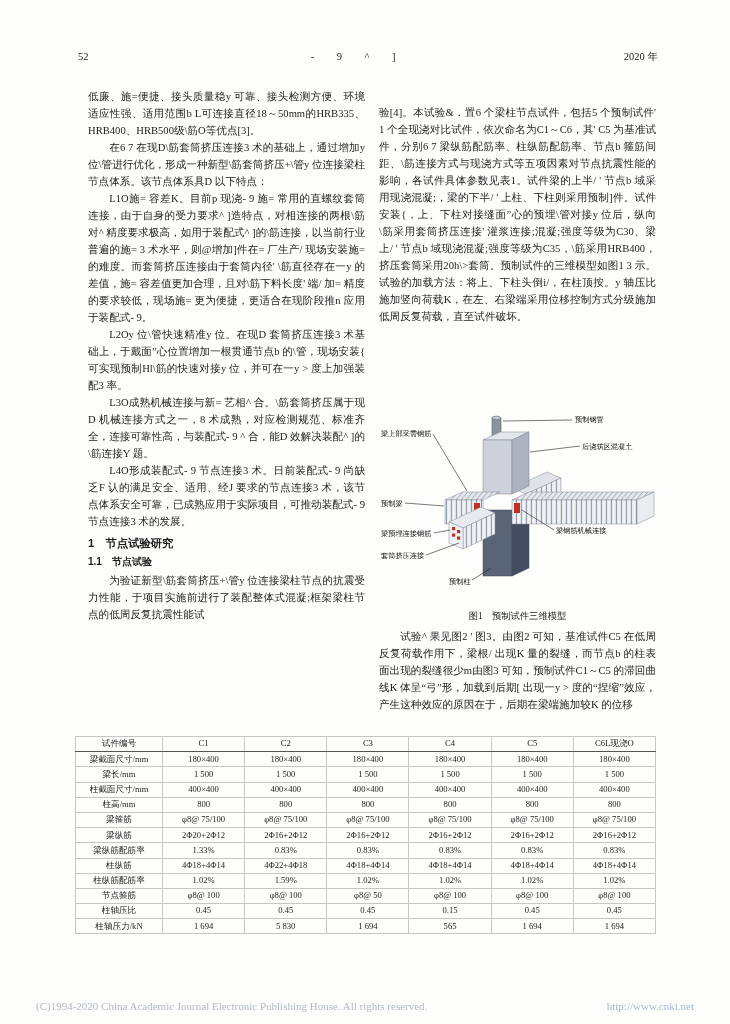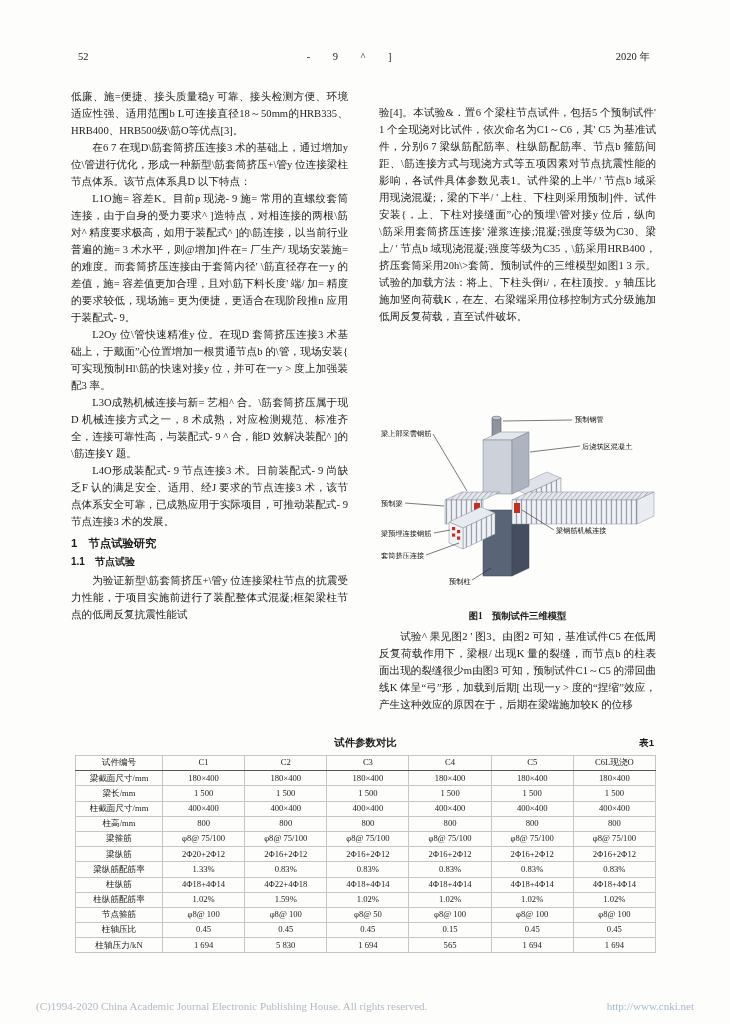--- a/index.html
+++ b/index.html
@@ -3,45 +3,45 @@
 <meta charset="utf-8">
 <style>
   * { box-sizing: border-box; margin: 0; padding: 0; }
   html,body { background:#e8e8e8; }
   .page {
     position: relative; width: 730px; height: 1024px;
     background: #fdfdfc; margin: 0 auto; overflow: hidden;
     font-family: "Liberation Serif", "DejaVu Serif", serif; color: #1c1c1c;
   }
   .header {
-    position: absolute; left: 78px; right: 80px; top: 50px;
+    position: absolute; left: 78px; right: 72px; top: 50px;
     display: flex; justify-content: space-between; align-items: baseline;
     font-size: 10.5px;
   }
   .header .mid { letter-spacing: 6px; }
   .col { position: absolute; width: 277px; }
-  .col-left  { left: 71px;  top: 88px; }
+  .col-left  { left: 88px;  top: 88px; }
   .col-right { left: 379px; top: 104px; height: 650px; }
   .para {
     font-size: 10.6px; line-height: 17px; text-align: justify;
     word-break: break-all;
   }
   .indent { text-indent: 2em; }
   .sec-h1 {
     font-family: "Liberation Sans", "DejaVu Sans", sans-serif;
     font-size: 11.3px; font-weight: bold; margin: 6px 0 4px 0;
   }
   .sec-h2 {
     font-family: "Liberation Sans", "DejaVu Sans", sans-serif;
     font-size: 10px; font-weight: bold; margin: 0 0 3px 0;
   }
   .rc-p8 { position: absolute; left: 0; top: 0; }
   .figure-wrap { position: absolute; left: 0; top: 306px; width: 277px; }
   .fig-caption {
-    text-align: center; font-size: 9.3px; font-weight: 700; margin-top: 4px;
+    text-align: center; font-size: 9.3px; font-weight: 400; margin-top: 4px;
   }
   .rc-p9 { position: absolute; left: 0; top: 524px; }
   .fig-label { font: 7.2px "Liberation Sans", "DejaVu Sans", sans-serif; fill: #101010; }
   .tbl-wrap { position: absolute; left: 75px; top: 736px; width: 581px; }
   .tbl-title-row {
     position: relative; text-align: center; margin-bottom: 5px;
     font-family: "Liberation Sans", "DejaVu Sans", sans-serif;
     font-size: 10.4px; font-weight: bold;
   }
   .tbl-tag { position: absolute; right: 2px; top: 1px; font-size: 9.6px; }
@@ -169,24 +169,20 @@
         <text class="fig-label" x="2" y="148">套筒挤压连接</text>
         <text class="fig-label" x="70" y="174">预制柱</text>
       </svg>
       <div class="fig-caption">图1　预制试件三维模型</div>
     </div>
 
     <p class="para indent rc-p9">试验^ 果见图2 ' 图3。由图2 可知，基准试件C5 在低周反复荷载作用下，梁根/ 出现K 量的裂缝，而节点b 的柱表面出现的裂缝很少m由图3 可知，预制试件C1～C5 的滞回曲线K 体呈“弓”形，加载到后期[ 出现一y &gt; 度的“捏缩”效应，产生这种效应的原因在于，后期在梁端施加较K 的位移</p>
   </div>
 
   <div class="tbl-wrap">
-    <div class="tbl-title-row">
-      <span>试件参数对比</span>
-      <span class="tbl-tag">表1</span>
-    </div>
     <table class="params">
       <thead>
           <tr>
             <th>试件编号</th>
             <th>C1</th>
             <th>C2</th>
             <th>C3</th>
             <th>C4</th>
             <th>C5</th>
             <th>C6L现浇O</th>

